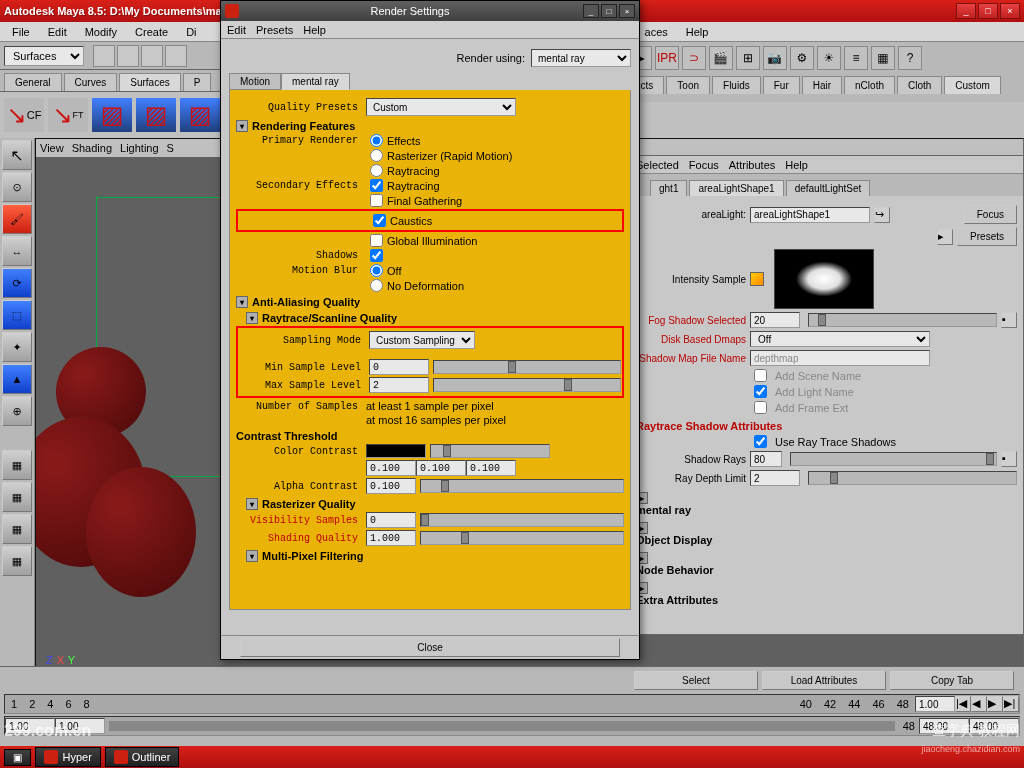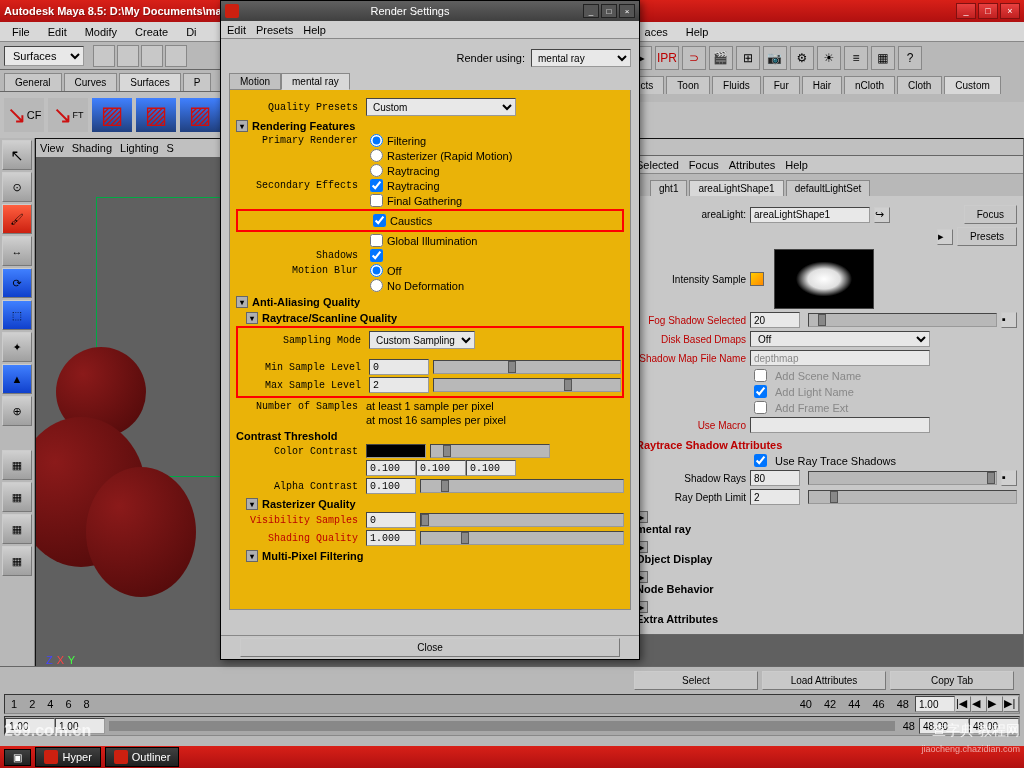--- a/index.html
+++ b/index.html
@@ -248,33 +248,29 @@
     <div class="attr-row">
         <span class="attr-label"></span>
         <input type="checkbox" class="chk" checked="" style="">
         <span style="color:#888">Add Light Name</span>
       </div>
     <div class="attr-row">
         <span class="attr-label"></span>
         <input type="checkbox" class="chk" style="">
         <span style="color:#888">Add Frame Ext</span>
       </div>
-    <div class="attr-row">
-        <span class="attr-label red">Use Macro</span>
-        <input class="attr-input" style="width: 180px;">
-      </div>
     <div class="attr-section red">Raytrace Shadow Attributes</div>
     <div class="attr-row">
         <span class="attr-label"></span>
         <input type="checkbox" class="chk" checked="" style="">
         <span>Use Ray Trace Shadows</span>
       </div>
     <div class="attr-row">
       <span class="attr-label">Shadow Rays</span>
-      <input class="attr-input" style="width: 50px;" value="80">
+      <input class="attr-input" style="width: 32px;" value="80">
       <div class="slider">
           <div class="slider-thumb" style="left:95%"></div>
         </div>
       <div class="minibtn">▪</div>
     </div>
     <div class="attr-row">
       <span class="attr-label">Ray Depth Limit</span>
       <input class="attr-input" style="width: 50px;" value="2">
       <div class="slider">
           <div class="slider-thumb" style="left:10%"></div>
@@ -314,21 +310,21 @@
         <span class="dlg-label">Quality Presets</span>
         <select class="dlg-select" style="width:150px"><option>Custom</option></select>
       </div>
       <div class="section-hdr">
           <span class="collapse-arrow">▾</span>
           <span>Rendering Features</span>
         </div>
       <div class="dlg-row">
           <span class="dlg-label">Primary Renderer</span>
           <input type="radio" class="radio" checked="" style="">
-          <span>Filtering</span>
+          <span>Effects</span>
         </div>
       <div class="dlg-row">
           <span class="dlg-label"></span>
           <input type="radio" class="radio" style="">
           <span>Rasterizer (Rapid Motion)</span>
         </div>
       <div class="dlg-row">
           <span class="dlg-label"></span>
           <input type="radio" class="radio" style="">
           <span>Raytracing</span>

